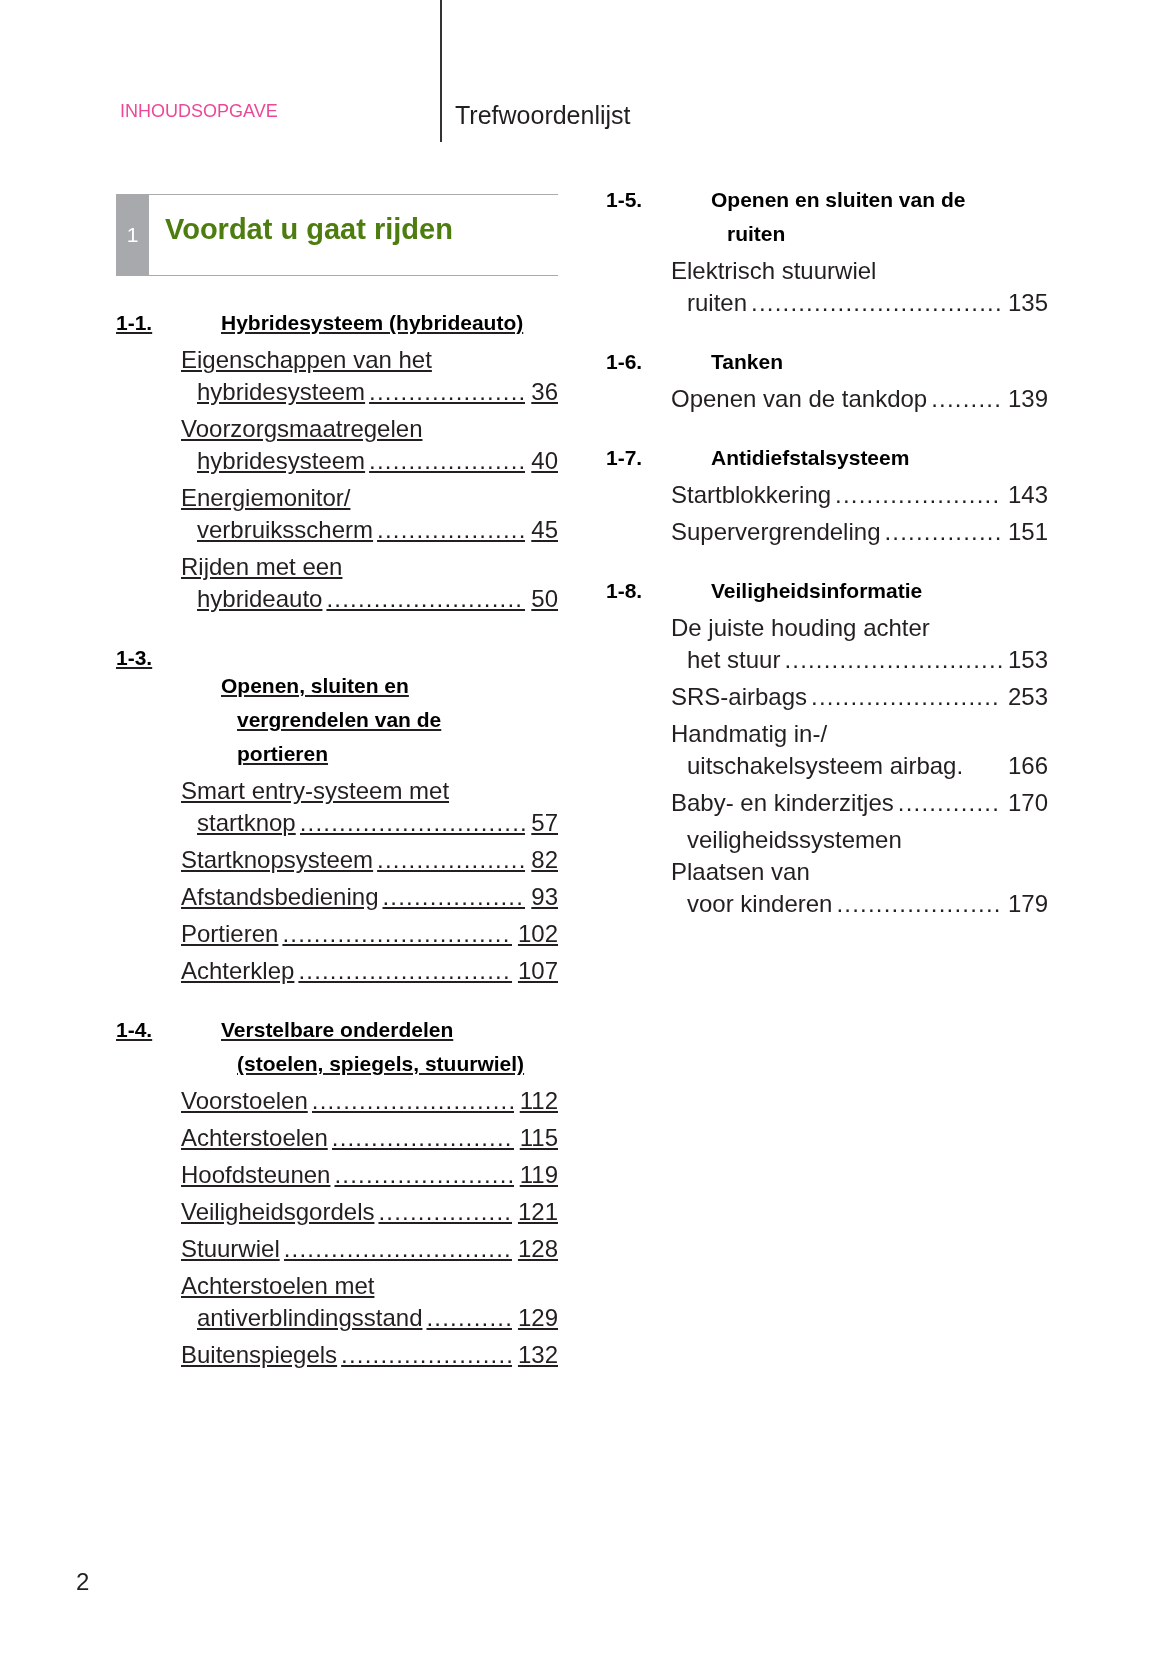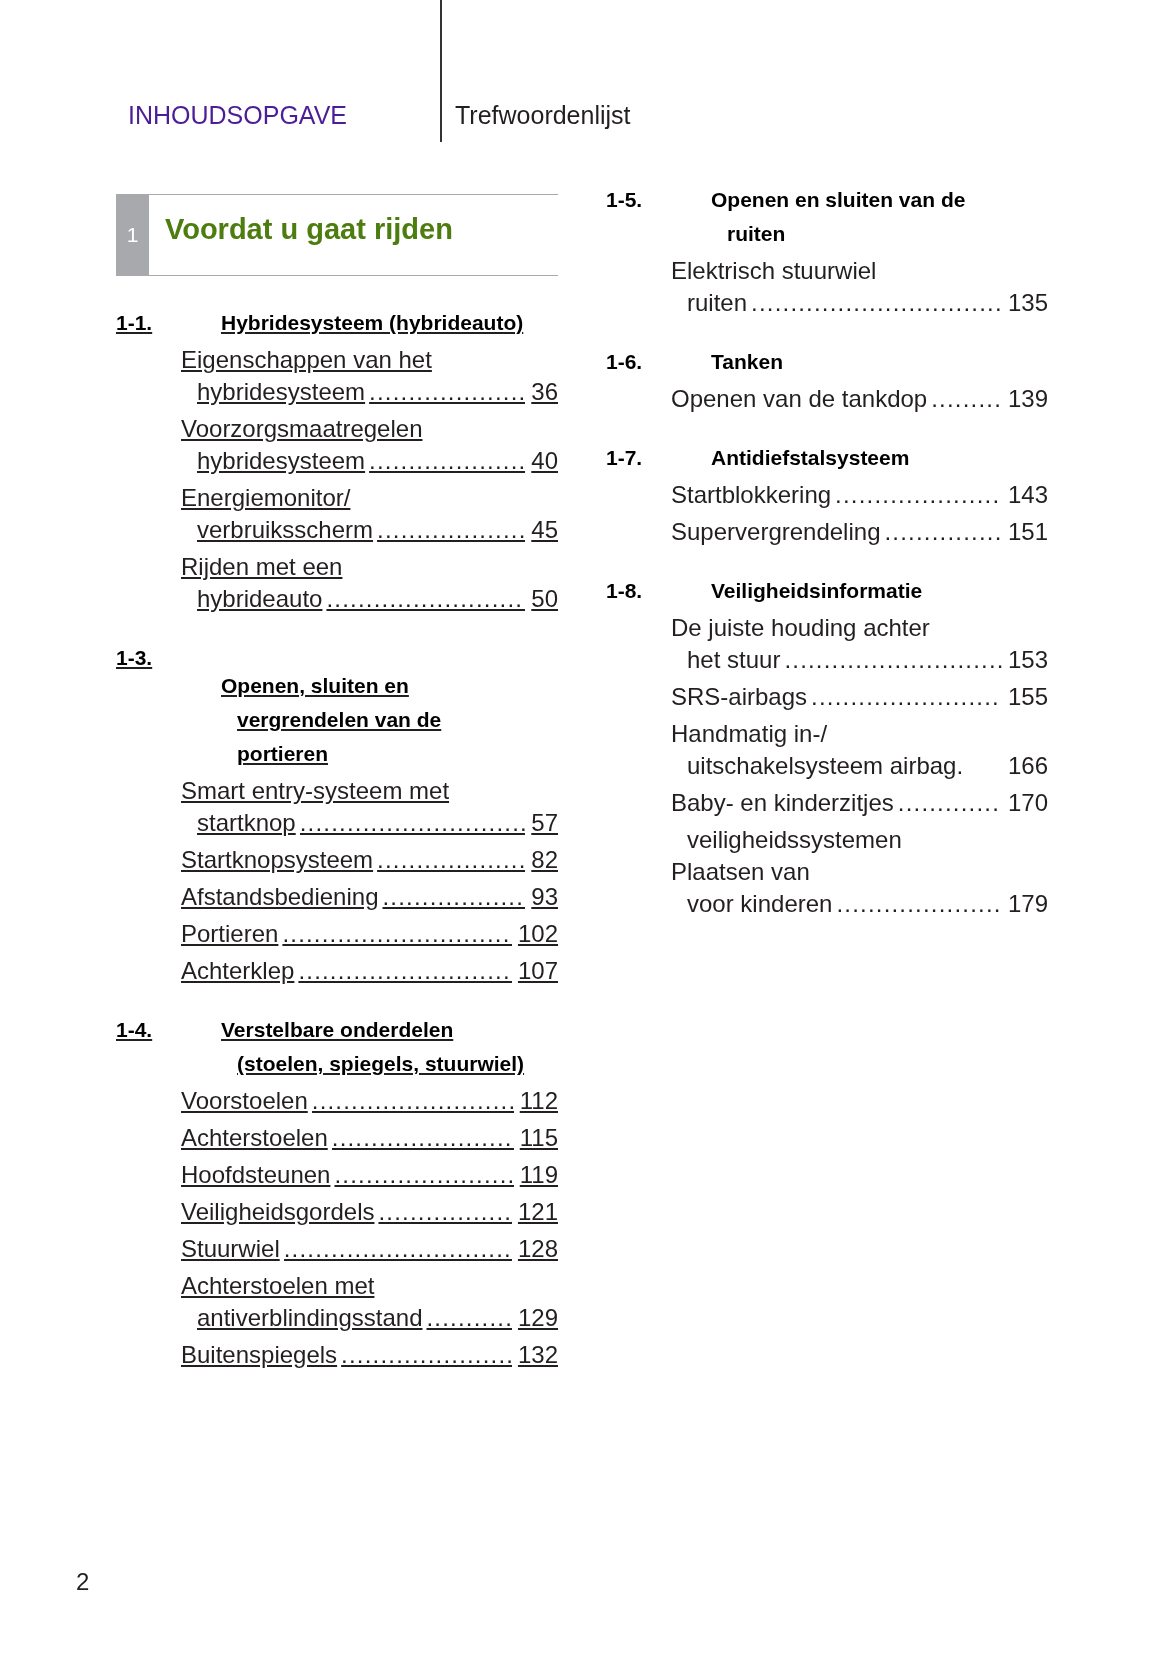--- a/index.html
+++ b/index.html
@@ -4,21 +4,21 @@
 <style>
   html, body { margin: 0; padding: 0; background: #ffffff; }
   body {
     width: 1164px; height: 1656px; position: relative; overflow: hidden;
     font-family: "Liberation Sans", sans-serif; color: #231f20;
   }
   .vdivider {
     position: absolute; left: 440px; top: 0; width: 1.5px; height: 142px; background: #333;
   }
   .tab-toc {
-    position: absolute; left: 128px; top: 101px; font-size: 25px; color: #4c1d95;
+    position: absolute; left: 120px; top: 101px; font-size: 18px; color: #ec4899;
     letter-spacing: 0px; cursor: pointer;
   }
   .tab-index {
     position: absolute; left: 455px; top: 101px; font-size: 25px; color: #231f20;
     cursor: pointer;
   }
   .chapter-box {
     position: absolute; left: 116px; top: 194px; width: 442px; height: 80px;
     border-top: 1.5px solid #aaaaaa; border-bottom: 1.5px solid #aaaaaa;
   }
@@ -287,21 +287,21 @@
         <span class="last indent">
           <span class="text">het stuur</span>
           <span class="dots"></span>
           <span class="page">153</span>
         </span>
       </div>
       <div class="entry">
         <span class="last">
           <span class="text">SRS-airbags</span>
           <span class="dots"></span>
-          <span class="page">155</span>
+          <span class="page">253</span>
         </span>
       </div>
       <div class="entry">
         <span class="line1">Handmatig in-/</span>
         <span class="last indent">
           <span class="text">uitschakelsysteem airbag.</span>
           <span class="dots" style="visibility: hidden;"></span>
           <span class="page">166</span>
         </span>
       </div>

